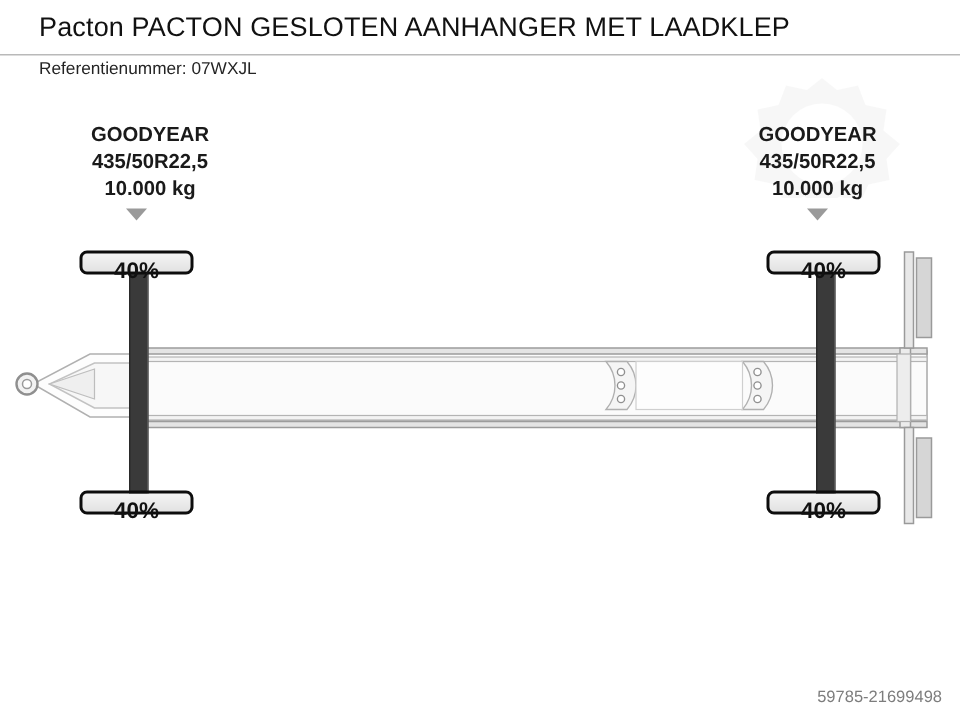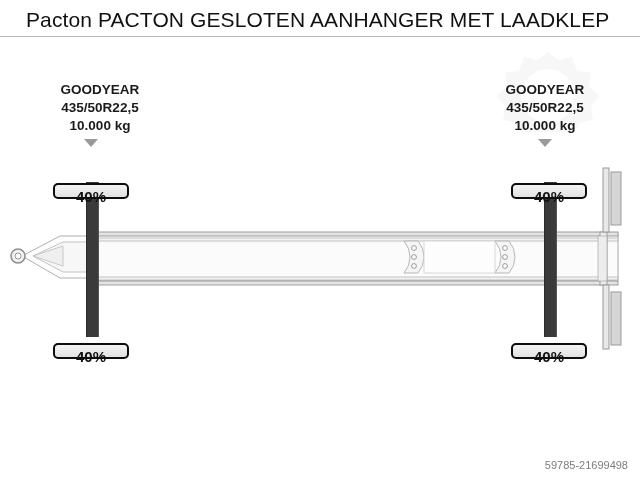--- a/index.html
+++ b/index.html
@@ -18,21 +18,21 @@
     height: 480px;
     overflow: hidden;
     background: #ffffff;
   }
 
   
   #header-title {
     position: absolute;
     left: 26px;
     top: 8px;
-    font-size: 21px;
+    font-size: 18px;
     font-weight: 400;
     letter-spacing: 0.1px;
     white-space: nowrap;
     color: #111111;
   }
   #header-rule {
     position: absolute;
     left: 0;
     top: 36px;
     width: 640px;
@@ -98,21 +98,20 @@
     height: 16px;
     line-height: 24px;
     text-align: center;
     font-size: 15px;
     font-weight: 700;
     color: #111111;
     background: linear-gradient(#f4f4f4, #e2e2e2);
     border: 2px solid #0d0d0d;
     border-radius: 5px;
     box-sizing: border-box;
-    margin-top: 16px;
   }
   #badge-left-top     { left: 53px;  top: 167px; }
   #badge-left-bottom  { left: 53px;  top: 327px; }
   #badge-right-top    { left: 511px; top: 167px; }
   #badge-right-bottom { left: 511px; top: 327px; }
 
   
   #chassis-svg {
     position: absolute;
     left: 0;
@@ -131,20 +130,21 @@
 </style>
 </head>
 <body>
 
 <div id="page">
 
   <div id="header-title">Pacton PACTON GESLOTEN AANHANGER MET LAADKLEP</div>
 
   <div id="header-rule"></div>
 
+  <div id="header-reference">Referentienummer: 07WXJL</div>
 
   <svg class="watermark" id="watermark-right" width="118" height="86" viewBox="0 0 118 86">
     <g fill="#e9e9e9">
       <path d="M59 6 L69 14 L83 11 L88 24 L102 27 L100 41 L111 50 L102 60
                L104 74 L90 77 L84 90 L71 85 L59 92 L47 85 L34 90 L28 77
                L14 74 L16 60 L7 50 L18 41 L16 27 L30 24 L35 11 L49 14 Z"></path>
     </g>
     <circle cx="59" cy="50" r="27" fill="#ffffff"></circle>
   </svg>
 

